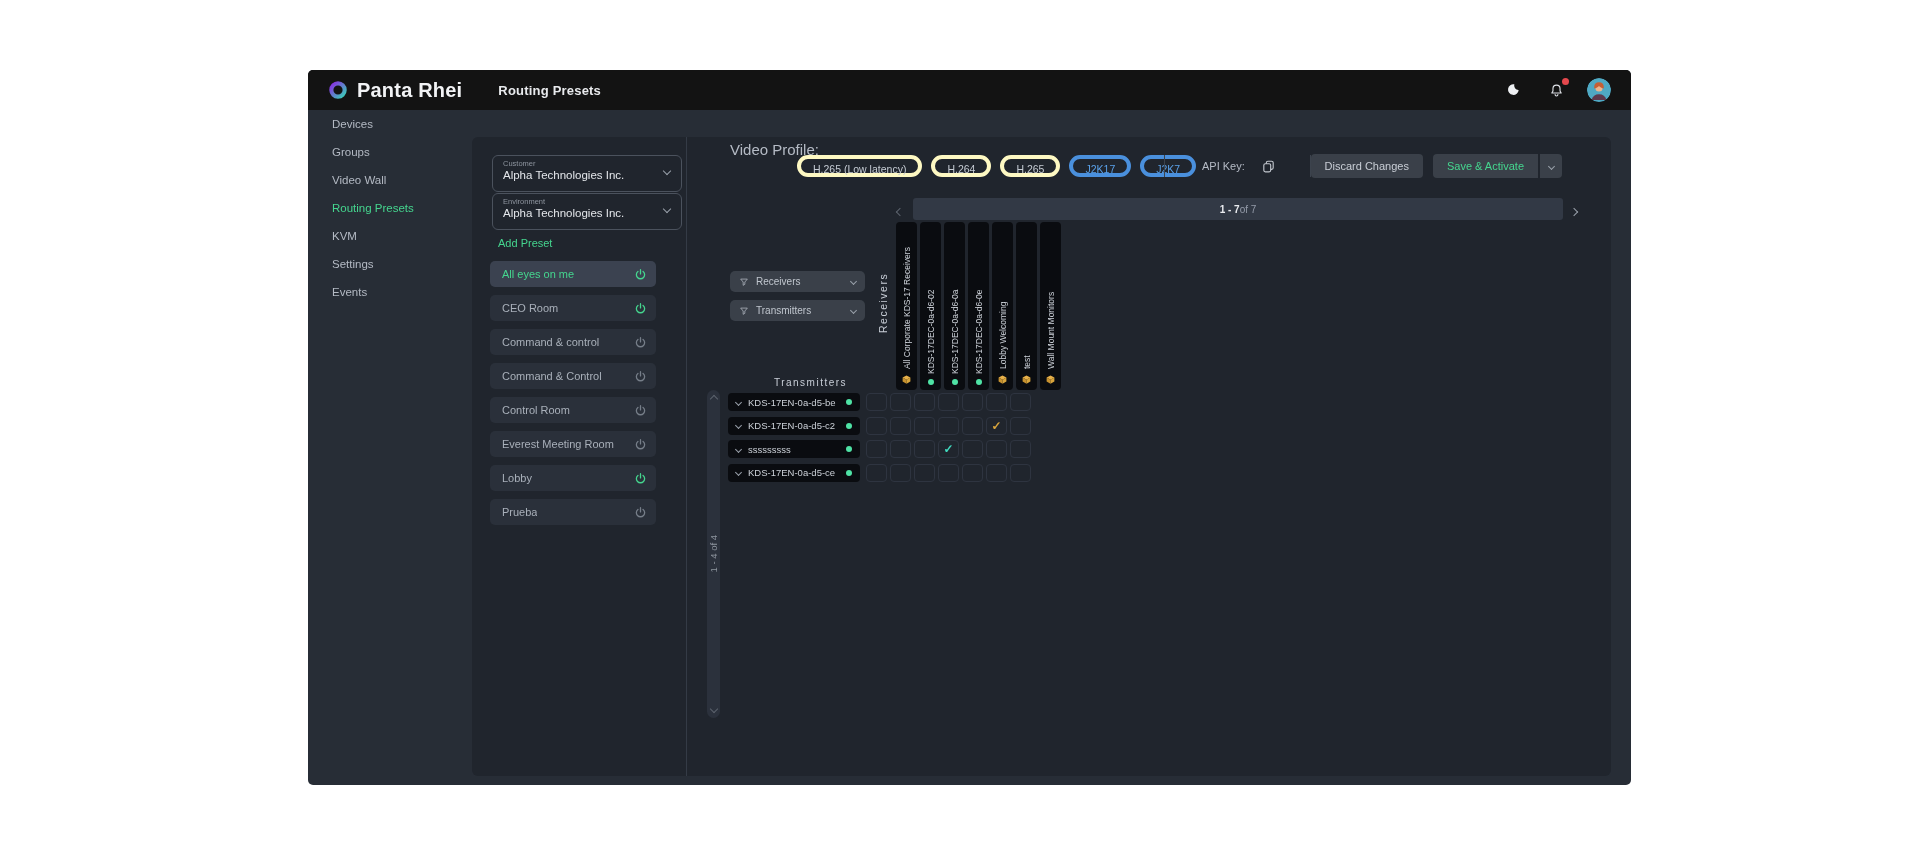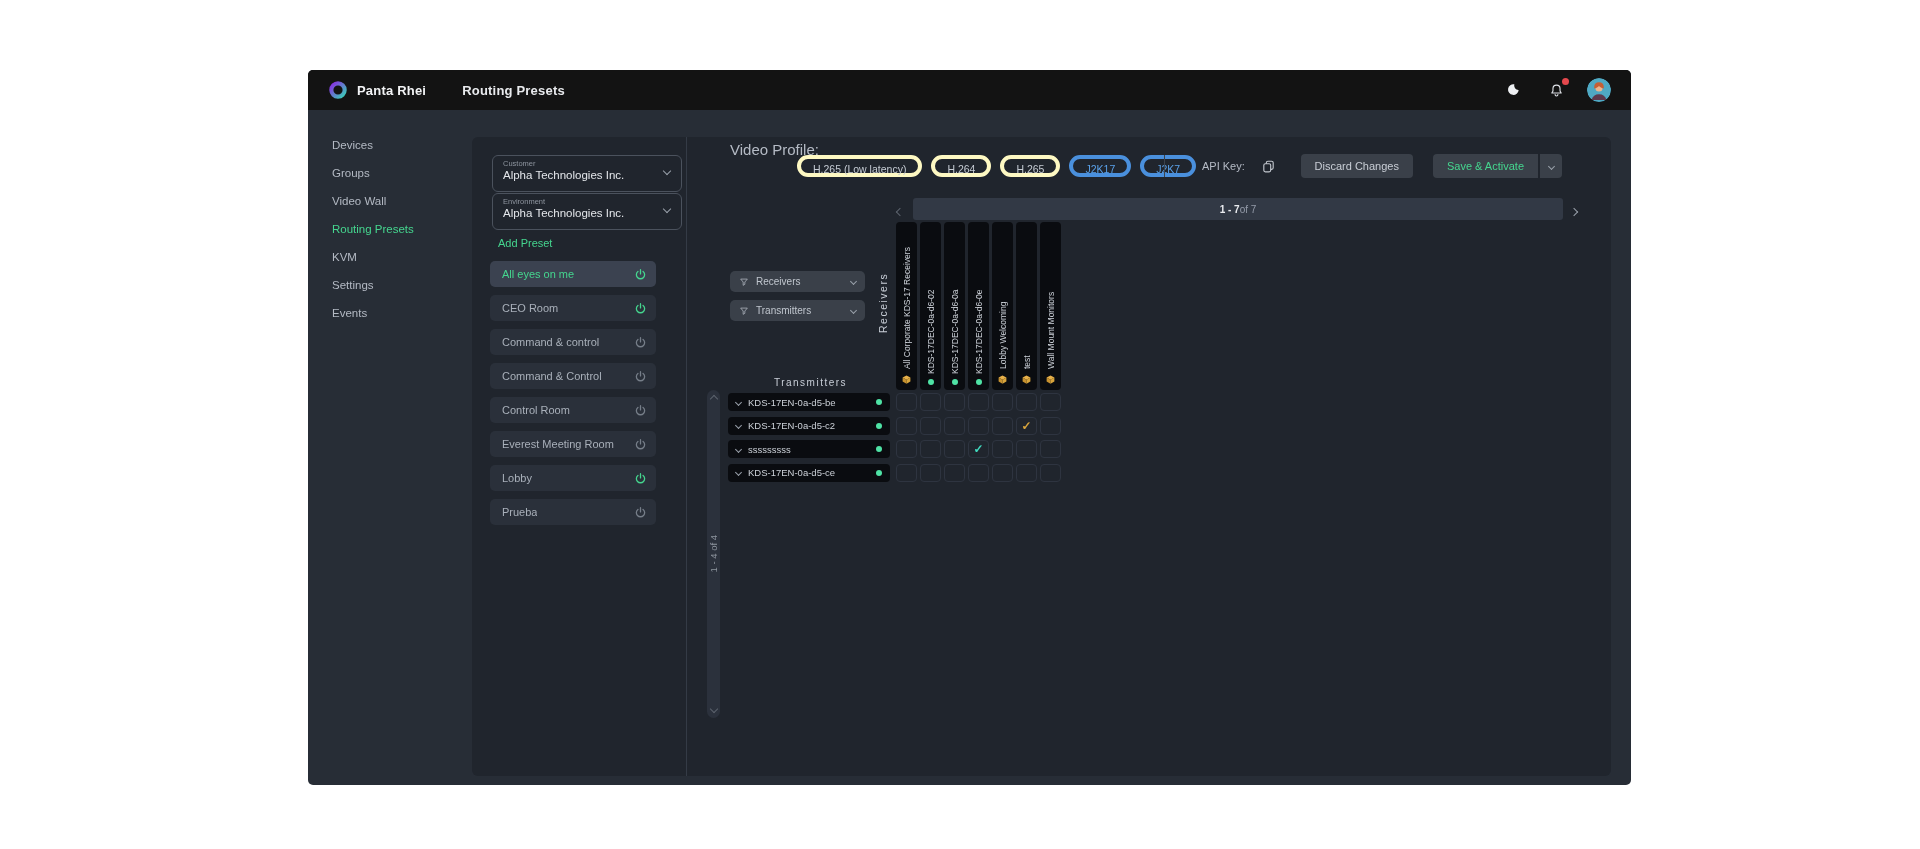--- a/index.html
+++ b/index.html
@@ -3,29 +3,29 @@
 <meta charset="utf-8">
 <style>
   * { margin:0; padding:0; box-sizing:border-box; }
   html,body { width:1920px; height:849px; background:#ffffff; font-family:"Liberation Sans", sans-serif; overflow:hidden; }
 
   .window { position:absolute; left:308px; top:70px; width:1323px; height:715px; background:#272d36; border-radius:5px; overflow:hidden; }
 
   
   .titlebar { position:absolute; left:0; top:0; width:100%; height:40px; background:#131313; display:flex; align-items:center; padding:0 20px; }
   .logo { display:flex; align-items:center; gap:9px; }
-  .logo-name { color:#f2f3f5; font-size:13px; font-weight:bold; letter-spacing:.2px; }
+  .logo-name { color:#f2f3f5; font-size:20px; font-weight:bold; letter-spacing:.2px; }
   .page-title { margin-left:36px; color:#e8eaed; font-size:13px; font-weight:bold; letter-spacing:.2px; }
   .tb-right { margin-left:auto; display:flex; align-items:center; gap:19px; }
   .tb-icon { position:relative; width:24px; height:24px; display:flex; align-items:center; justify-content:center; cursor:pointer; }
   .badge { position:absolute; top:0; right:-1px; width:7px; height:7px; border-radius:50%; background:#e5484d; }
   .avatar { width:24px; height:24px; border-radius:50%; overflow:hidden; }
 
   
-  .sidebar { position:absolute; left:0; top:40px; width:164px; bottom:0; padding-top:21px; }
+  .sidebar { position:absolute; left:0; top:40px; width:164px; bottom:0; }
   .nav-item { height:28px; line-height:28px; padding-left:24px; font-size:11.5px; color:#b4bac4; cursor:pointer; }
   .nav-item.active { color:#45d68f; }
 
   
   .main { position:absolute; left:164px; top:67px; width:1139px; height:639px; background:#20252d; border-radius:6px; }
 
   
   .left-panel { position:absolute; left:0; top:0; width:215px; height:100%; border-right:1px solid #343b46; }
   .dd { position:absolute; left:20px; width:190px; height:37px; border:1px solid #4b525d; border-radius:6px; padding:3px 24px 0 10px; cursor:pointer; }
   .dd-label { display:block; font-size:7.5px; color:#8d949e; }
@@ -47,21 +47,21 @@
   .vp-label { position:absolute; left:43px; top:0; height:26px; line-height:26px; font-size:15px; color:#b5bbc5; }
   .chips { position:absolute; left:110px; top:18px; display:flex; gap:9px; }
   .chip { height:22px; line-height:20px; padding:0 12px; border:4px solid #fef9c3; border-radius:11px; font-size:10.5px; color:#c5cbd3; cursor:pointer; white-space:nowrap; }
   .chip.selected { border-color:#4a90dd; color:#5aa1e9; }
   .tsep { position:absolute; top:18px; width:1px; height:22px; background:#3c434d; }
   .api { position:absolute; left:515px; top:16px; height:26px; display:flex; align-items:center; gap:16px; }
   .api-label { font-size:11px; color:#b5bbc5; }
   .icon-btn { display:flex; cursor:pointer; }
   .actions { position:absolute; right:49px; top:17px; display:flex; align-items:center; }
   .btn { height:24px; line-height:24px; padding:0 14px; background:#3a4049; border-radius:4px; font-size:11px; color:#c9ced6; cursor:pointer; white-space:nowrap; }
-  .btn.save { margin-left:20px; color:#45d68f; border-radius:4px 0 0 4px; }
+  .btn.save { margin-left:10px; color:#45d68f; border-radius:4px 0 0 4px; }
   .btn.more { margin-left:2px; width:22px; padding:0; border-radius:0 4px 4px 0; display:flex; align-items:center; justify-content:center; }
 
   
   .hpage { position:absolute; left:226px; top:61px; width:650px; height:22px; background:#323945; border-radius:3px; display:flex; align-items:center; justify-content:center; gap:0; font-size:10px; cursor:pointer; }
   .hpage .rng { color:#e9ebef; font-weight:bold; }
   .hpage .of { color:#959caa;text-align:right; }
   .page-chev { position:absolute; top:64px; cursor:pointer; }
   .page-chev.l { left:210px; }
   .page-chev.r { left:884px; }
 
@@ -74,21 +74,21 @@
   .rx-col { width:21px; height:168px; background:#0a0c10; border-radius:4px; display:flex; flex-direction:column; align-items:center; justify-content:flex-end; gap:5px; padding:6px 0 5px; cursor:pointer; }
   .rx-col-label { flex:1; min-height:0; writing-mode:vertical-rl; transform:rotate(180deg); font-size:8.5px; color:#ced3da; white-space:nowrap; overflow:hidden; display:flex; align-items:center; }
   .dot { width:6px; height:6px; border-radius:50%; background:#4fe3a5; flex:none; }
   .rx-col .cube { display:none; }
   .rx-col.group .cube { display:block; }
 
   
   .tx-heading { position:absolute; left:41px; top:240px; width:165px; text-align:center; font-size:10px; letter-spacing:1.5px; color:#c9cfd8; }
   .tx-rows { position:absolute; left:41px; top:256px; }
   .tx-row { display:flex; gap:6px; height:18px; margin-bottom:5.5px; }
-  .tx-pill { width:162px; background:#0a0c10; border-radius:4px; display:flex; align-items:center; gap:7px; padding:0 8px; cursor:pointer; }
+  .tx-pill { width:132px; background:#0a0c10; border-radius:4px; display:flex; align-items:center; gap:7px; padding:0 8px; cursor:pointer; }
   .tx-name { font-size:9.5px; color:#ccd1d8; white-space:nowrap; overflow:hidden; }
   .tx-pill .dot { margin-left:auto; }
   .cells { display:flex; gap:3px; }
   .cell { width:21px; height:18px; border:1px solid #2e3440; border-radius:4px; display:flex; align-items:center; justify-content:center; cursor:pointer; }
   .check { font-size:12px; font-weight:bold; line-height:1; }
   .check.pending { color:#d9a53c; }
   .check.active { color:#41dcc0; }
 
   
   .vpage { position:absolute; left:20px; top:253px; width:13px; height:328px; background:#2b313c; border-radius:7px; display:flex; flex-direction:column; align-items:center; justify-content:space-between; padding:6px 0; cursor:pointer; }

